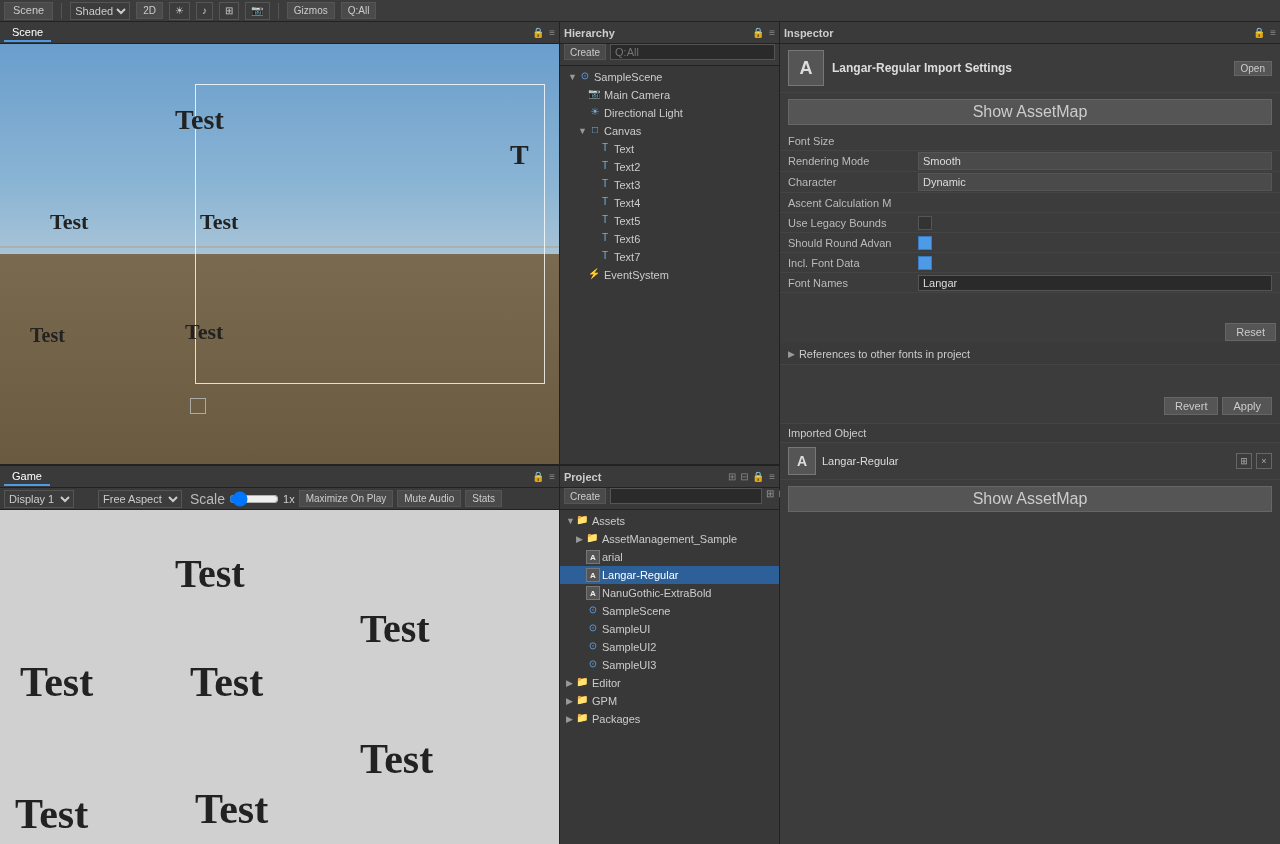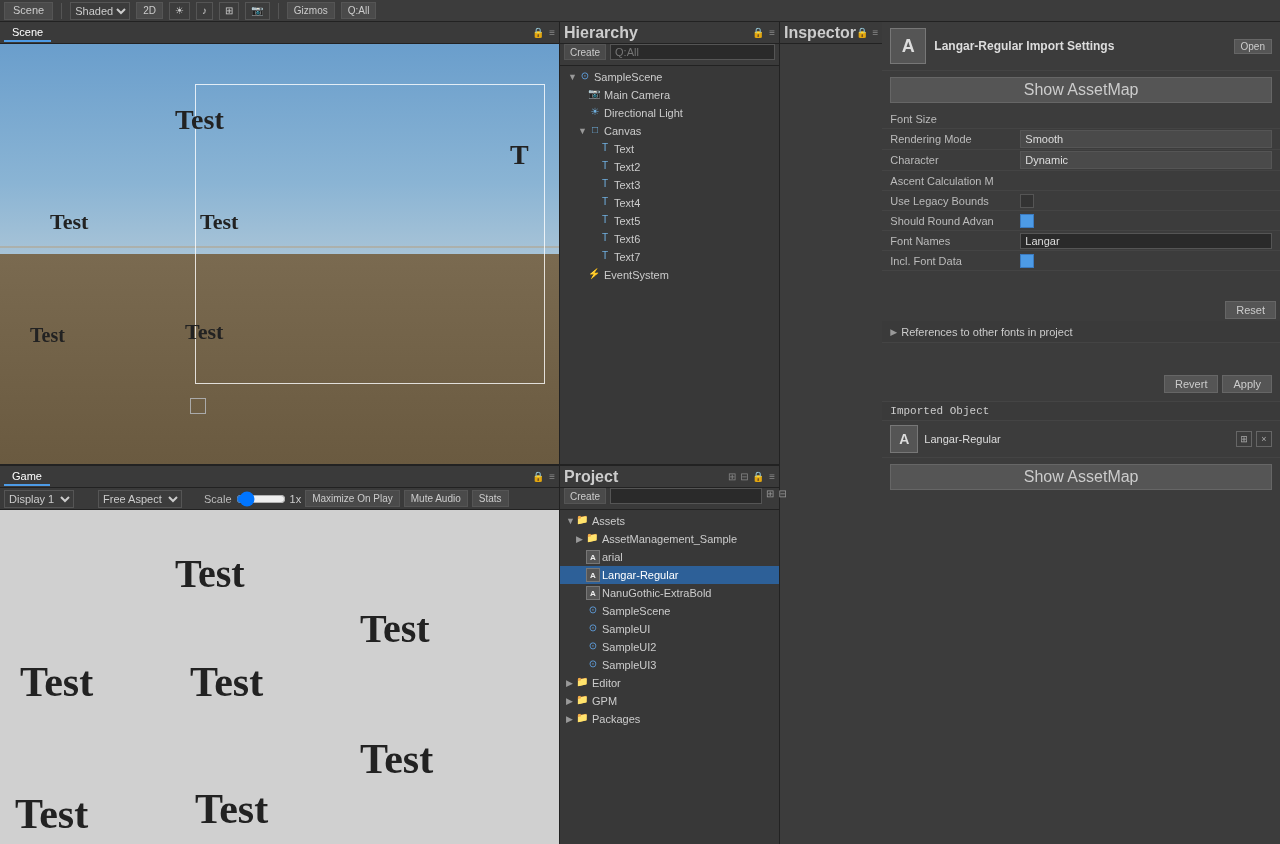--- a/index.html
+++ b/index.html
@@ -64,21 +64,21 @@
     .expand-arrow { display: inline-block; width: 10px; font-size: 9px; color: #999; }
     .tree-icon { display: inline-block; width: 14px; height: 14px; margin-right: 2px; text-align: center; font-size: 10px; }
     .folder-icon { color: #c8a050; }
     .go-icon { color: #70b0e0; } 
     .font-icon { display: inline-flex; align-items: center; justify-content: center; width: 14px; height: 14px; background: #555; color: #eee; font-size: 8px; font-weight: bold; border: 1px solid #777; }
     .scene-icon { color: #60a0e0; }
     .search-input { flex: 1; background: #2a2a2a; border: 1px solid #555; color: #ccc; font-size: 11px; height: 16px; padding: 0 4px; }
     .search-btn { background: none; border: none; color: #999; font-size: 10px; cursor: pointer; }
 
     
-    .inspector-panel { flex: 1; display: flex; flex-direction: row; min-width: 0; }
+    .inspector-panel { flex: 1; display: flex; flex-direction: column; min-width: 0; }
     .inspector-content { flex: 1; background: #3c3c3c; overflow-y: auto; }
 
     
     .inspector-header { display: flex; align-items: center; padding: 6px 8px; background: #3c3c3c; border-bottom: 1px solid #444; gap: 8px; }
     .font-preview-icon { width: 36px; height: 36px; background: #555; border: 1px solid #777; display: flex; align-items: center; justify-content: center; font-size: 18px; font-weight: bold; color: #ddd; flex-shrink: 0; }
     .inspector-title { font-size: 12px; color: #ddd; font-weight: bold; flex: 1; }
     .open-btn { background: #555; border: 1px solid #666; color: #ccc; font-size: 10px; padding: 1px 6px; cursor: pointer; }
 
     
     .show-assetmap-btn { width: 100%; background: #555; border: 1px solid #666; color: #ccc; font-size: 16px; padding: 3px 0; cursor: pointer; margin: 4px 0; }
@@ -91,34 +91,34 @@
     
     .section-header { display: flex; align-items: center; height: 22px; background: #3a3a3a; padding: 0 8px; font-size: 11px; color: #ccc; cursor: pointer; border-bottom: 1px solid #444; }
     .section-arrow { font-size: 9px; margin-right: 4px; color: #999; }
 
     
     .action-btn-row { display: flex; justify-content: flex-end; padding: 4px 8px; gap: 4px; }
     .action-btn { background: #555; border: 1px solid #666; color: #ccc; font-size: 11px; padding: 2px 10px; cursor: pointer; margin-top: 28px; }
 
     
     .imported-obj-section { margin-top: 4px; }
-    .imported-obj-header { display: flex; align-items: center; height: 20px; background: #3a3a3a; padding: 0 8px; font-size: 11px; color: #ccc; border-bottom: 1px solid #444; border-top: 1px solid #444; font-family: Liberation Mono, monospace; }
+    .imported-obj-header { display: flex; align-items: center; height: 20px; background: #3a3a3a; padding: 0 8px; font-size: 11px; color: #ccc; border-bottom: 1px solid #444; border-top: 1px solid #444; }
     .imported-obj-item { display: flex; align-items: center; padding: 4px 8px; gap: 6px; border-bottom: 1px solid #444; }
     .imported-font-icon { width: 28px; height: 28px; background: #555; border: 1px solid #777; display: flex; align-items: center; justify-content: center; font-size: 14px; font-weight: bold; color: #ddd; }
     .imported-item-name { font-size: 11px; color: #ddd; flex: 1; }
     .imported-item-icons { display: flex; gap: 4px; }
     .small-icon-btn { background: none; border: 1px solid #666; color: #aaa; font-size: 9px; width: 16px; height: 16px; cursor: pointer; display: flex; align-items: center; justify-content: center; }
 
     
     .panel-tab-bar-right { margin-left: auto; display: flex; gap: 4px; }
     .panel-tab-icon { font-size: 10px; color: #888; cursor: pointer; }
 
     
     .panel-top { display: flex; align-items: center; height: 22px; background: #3a3a3a; border-bottom: 1px solid #222; padding: 0 4px; }
-    .panel-top-title { font-size: 16px; color: #ccc; font-weight: bold; flex: 1; }
+    .panel-top-title { font-size: 11px; color: #ccc; font-weight: bold; flex: 1; }
     .panel-top-icons { display: flex; gap: 4px; align-items: center; }
     .create-btn { background: #4a4a4a; border: 1px solid #555; color: #ccc; font-size: 10px; padding: 1px 5px; height: 16px; cursor: pointer; }
 
     .field-text-value { background: #4a4a4a; border: 1px solid #555; color: #ddd; font-size: 11px; padding: 0 4px; height: 18px; display: flex; align-items: center; flex: 1; }
 
     
     ::-webkit-scrollbar { width: 6px; height: 6px; }
     ::-webkit-scrollbar-track { background: #2a2a2a; }
     ::-webkit-scrollbar-thumb { background: #555; }
 
@@ -182,21 +182,21 @@
           <span class="panel-tab-icon">≡</span>
         </div>
       </div>
       <div class="game-panel-controls">
         <select class="toolbar-dropdown" style="width:70px;">
           <option>Display 1</option>
         </select>
         <select class="toolbar-dropdown" style="width:84px;margin-left:20px;">
           <option>Free Aspect</option>
         </select>
-        <span style="font-size:11px;color:#bbb;margin-left:18px;">Scale</span>
+        <span style="font-size:14px;color:#bbb;margin-left:4px;">Scale</span>
         <input type="range" min="0" max="10" value="1" style="width: 50px; height: 12px;">
         <span style="font-size:11px;color:#ccc;">1x</span>
         <button class="ctrl-btn">Maximize On Play</button>
         <button class="ctrl-btn">Mute Audio</button>
         <button class="ctrl-btn">Stats</button>
       </div>
       <div class="game-viewport">
         <div class="game-text" style="top:40px;left:175px;font-size:40px;">Test</div>
         <div class="game-text" style="top:95px;left:360px;font-size:40px;">Test</div>
         <div class="game-text" style="top:148px;left:20px;font-size:42px;">Test</div>
@@ -440,27 +440,27 @@
         <span class="field-label">Use Legacy Bounds</span>
         <span class="empty-checkbox"></span>
       </div>
 
       <div class="inspector-field">
         <span class="field-label">Should Round Advan</span>
         <span class="blue-checkbox"></span>
       </div>
 
       <div class="inspector-field">
+        <span class="field-label">Incl. Font Data</span>
+        <span class="blue-checkbox"></span>
+      </div>
+
+      <div class="inspector-field">
         <span class="field-label">Font Names</span>
         <input type="text" class="field-value-input" value="Langar" style="flex: 1 1 0%;">
-      </div>
-
-      <div class="inspector-field">
-        <span class="field-label">Incl. Font Data</span>
-        <span class="blue-checkbox"></span>
       </div>
 
       <div style="display:flex;justify-content:flex-end;padding:2px 4px;">
         <button class="action-btn">Reset</button>
       </div>
 
       <div class="section-header">
         <span class="section-arrow">▶</span>
         <span>References to other fonts in project</span>
       </div>

